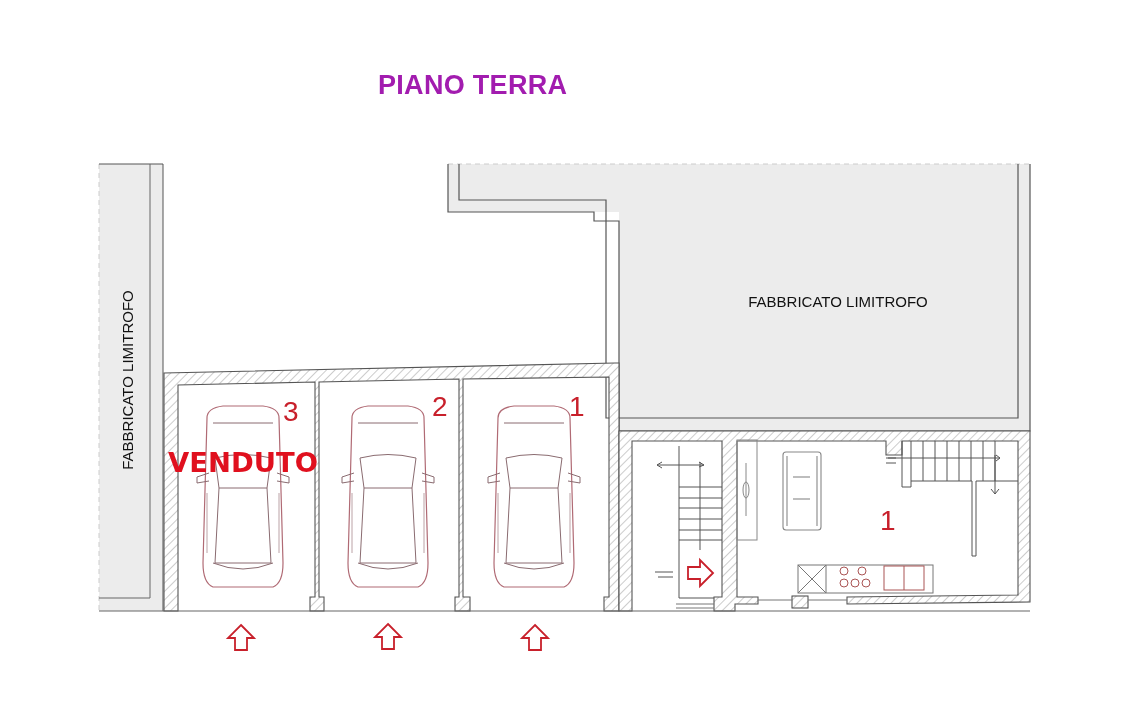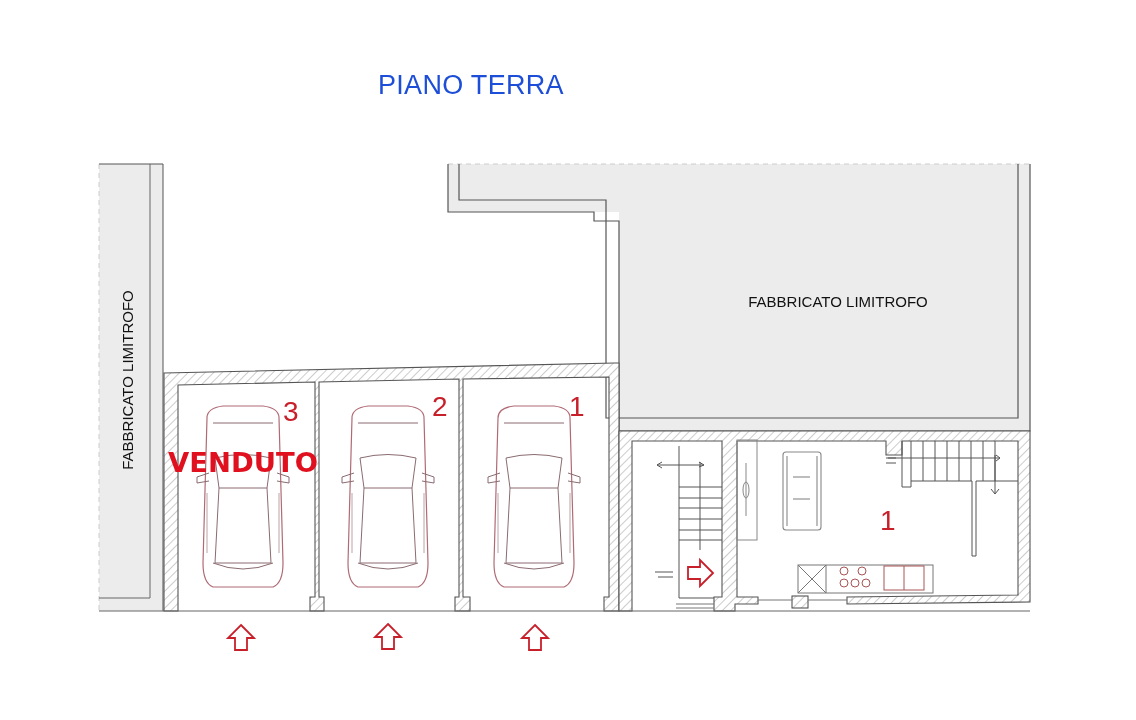--- a/index.html
+++ b/index.html
@@ -1,18 +1,18 @@
 <!DOCTYPE html>
 <html><head>
 <meta charset="utf-8">
 <style>
   html,body{margin:0;padding:0;background:#fff;}
   body{width:1136px;height:720px;position:relative;overflow:hidden;font-family:"Liberation Sans",sans-serif;}
   #plan{position:absolute;left:0;top:0;}
-  .title{position:absolute;left:378px;top:70px;font-size:27px;color:#1d4ed8;letter-spacing:0.3px;}
+  .title{position:absolute;left:378px;top:70px;font-size:27px;color:#a21caf;letter-spacing:0.3px;font-weight:bold;}
   .label-neighbor{font-family:"Liberation Sans",sans-serif;font-size:15px;fill:#111;}
   .num{font-family:"Liberation Sans",sans-serif;fill:#c8202b;}
   .venduto{font-family:"DejaVu Sans",sans-serif;font-weight:bold;fill:#e0101e;}
 </style>
 </head>
 <body>
 
 <div class="title">PIANO TERRA</div>
 
 <svg id="plan" width="1136" height="720" viewBox="0 0 1136 720">

